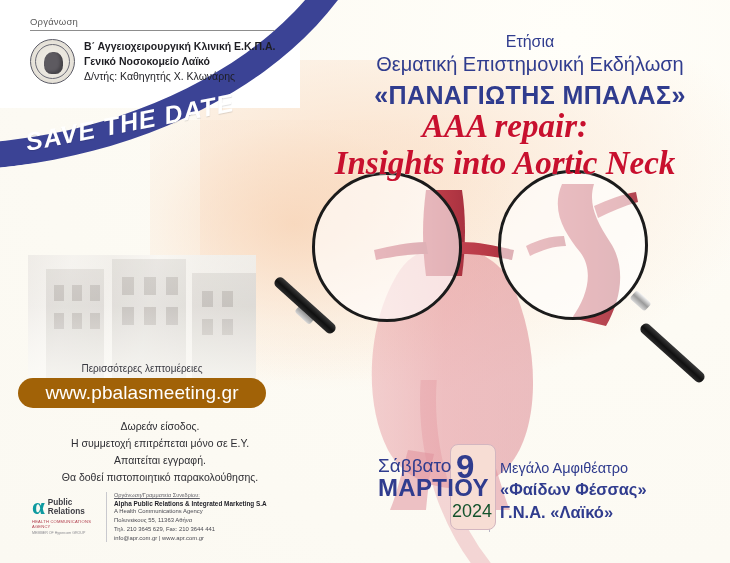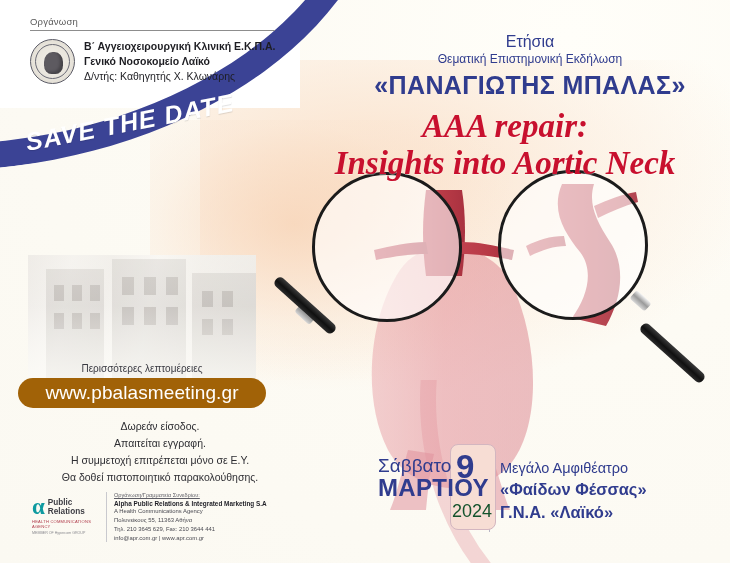--- a/index.html
+++ b/index.html
@@ -102,21 +102,21 @@
   .org-lines .l1{ font-weight:bold; }
   .org-lines .l2{ font-weight:bold; }
   .org-lines .l3{ }
 
   
   .head-right{
     position:absolute; left:330px; top:32px; width:400px;
     text-align:center; color:#303c8e;
   }
   .hr-1{ font-size:16px; line-height:1.28; }
-  .hr-2{ font-size:12px; line-height:1.28; }
+  .hr-2{ font-size:20px; line-height:1.28; }
   .hr-3{ font-size:25px; font-weight:bold; letter-spacing:.4px; margin-top:3px; }
 
   .title{
     position:absolute; left:280px; top:108px; width:450px;
     text-align:center;
     font-family:"Liberation Serif", serif;
     font-weight:bold; font-style:italic;
     color:#c8102e;
     font-size:33px; line-height:1.12;
     text-shadow:0 1px 0 rgba(255,255,255,.35);
@@ -340,22 +340,22 @@
     <div class="win" style="left:194px;top:36px;width:11px;height:16px;"></div>
     <div class="win" style="left:174px;top:64px;width:11px;height:16px;"></div>
     <div class="win" style="left:194px;top:64px;width:11px;height:16px;"></div>
   </div>
   <div class="photo-cap">Περισσότερες λεπτομέρειες</div>
 
   <div class="url-pill">www.pbalasmeeting.gr</div>
 
   <div class="notes">
     <div>Δωρεάν είσοδος.</div>
+    <div>Η συμμετοχή επιτρέπεται μόνο σε Ε.Υ.</div>
     <div>Απαιτείται εγγραφή.</div>
-    <div>Η συμμετοχή επιτρέπεται μόνο σε Ε.Υ.</div>
     <div>Θα δοθεί πιστοποιητικό παρακολούθησης.</div>
   </div>
 
   <div class="sec">
     <div class="apr-logo">
       <div class="apr-row">
         <div class="apr-a">α</div>
         <div>
           <div class="apr-name">Public</div>
           <div class="apr-name">Relations</div>

